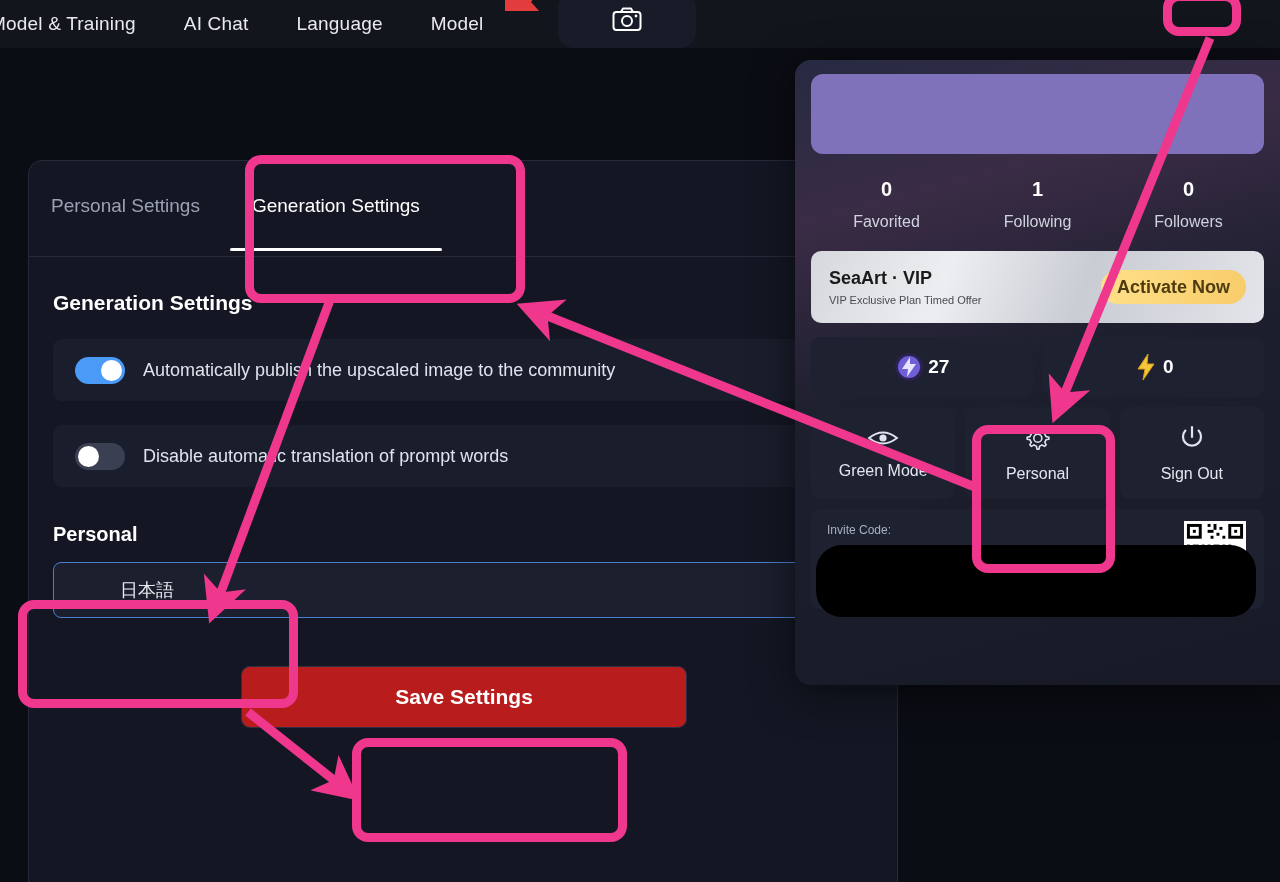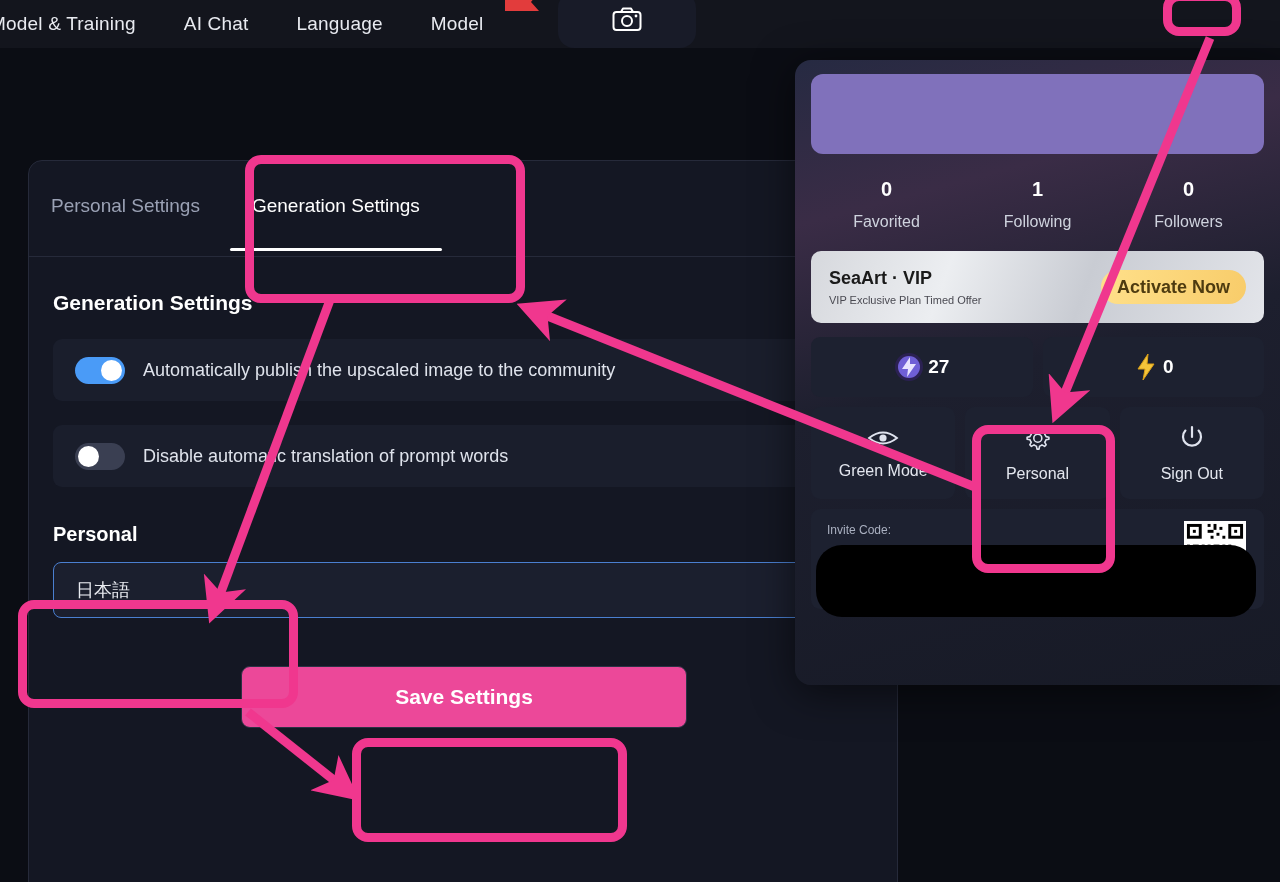--- a/index.html
+++ b/index.html
@@ -69,24 +69,24 @@
   .toggle-label { color: #dfe3ec; font-size: 18px; }
 
   .field-label { margin: 36px 0 0 24px; font-size: 20px; font-weight: bold; color: #ffffff; }
   .lang-select {
     margin: 16px 24px 0 24px; height: 56px;
     background: #1b1f2e;
     border: 1px solid #4a7fd0; border-radius: 8px;
     display: flex; align-items: center; padding: 0 22px;
     cursor: pointer;
   }
-  .lang-value { color: #e8eaf0; font-size: 18px; }
+  .lang-value { color: #e8eaf0; font-size: 18px; margin-left: 44px; }
   .save-btn {
     margin: 48px 0 0 212px; width: 446px; height: 62px;
-    background: #ec4899; border: 1px solid #2c3144; border-radius: 9px;
+    background: #b91c1c; border: 1px solid #2c3144; border-radius: 9px;
     display: flex; align-items: center; justify-content: center;
     cursor: pointer;
   }
   .save-label { color: #ffffff; font-size: 21px; font-weight: bold; }
 
   
   .user-dropdown {
     position: absolute; left: 795px; top: 60px; width: 485px; height: 625px;
     background: linear-gradient(165deg, #262a42 0%, #3a2c46 22%, #1d1f2e 48%, #171a26 100%);
     border-radius: 16px 0 0 16px;

